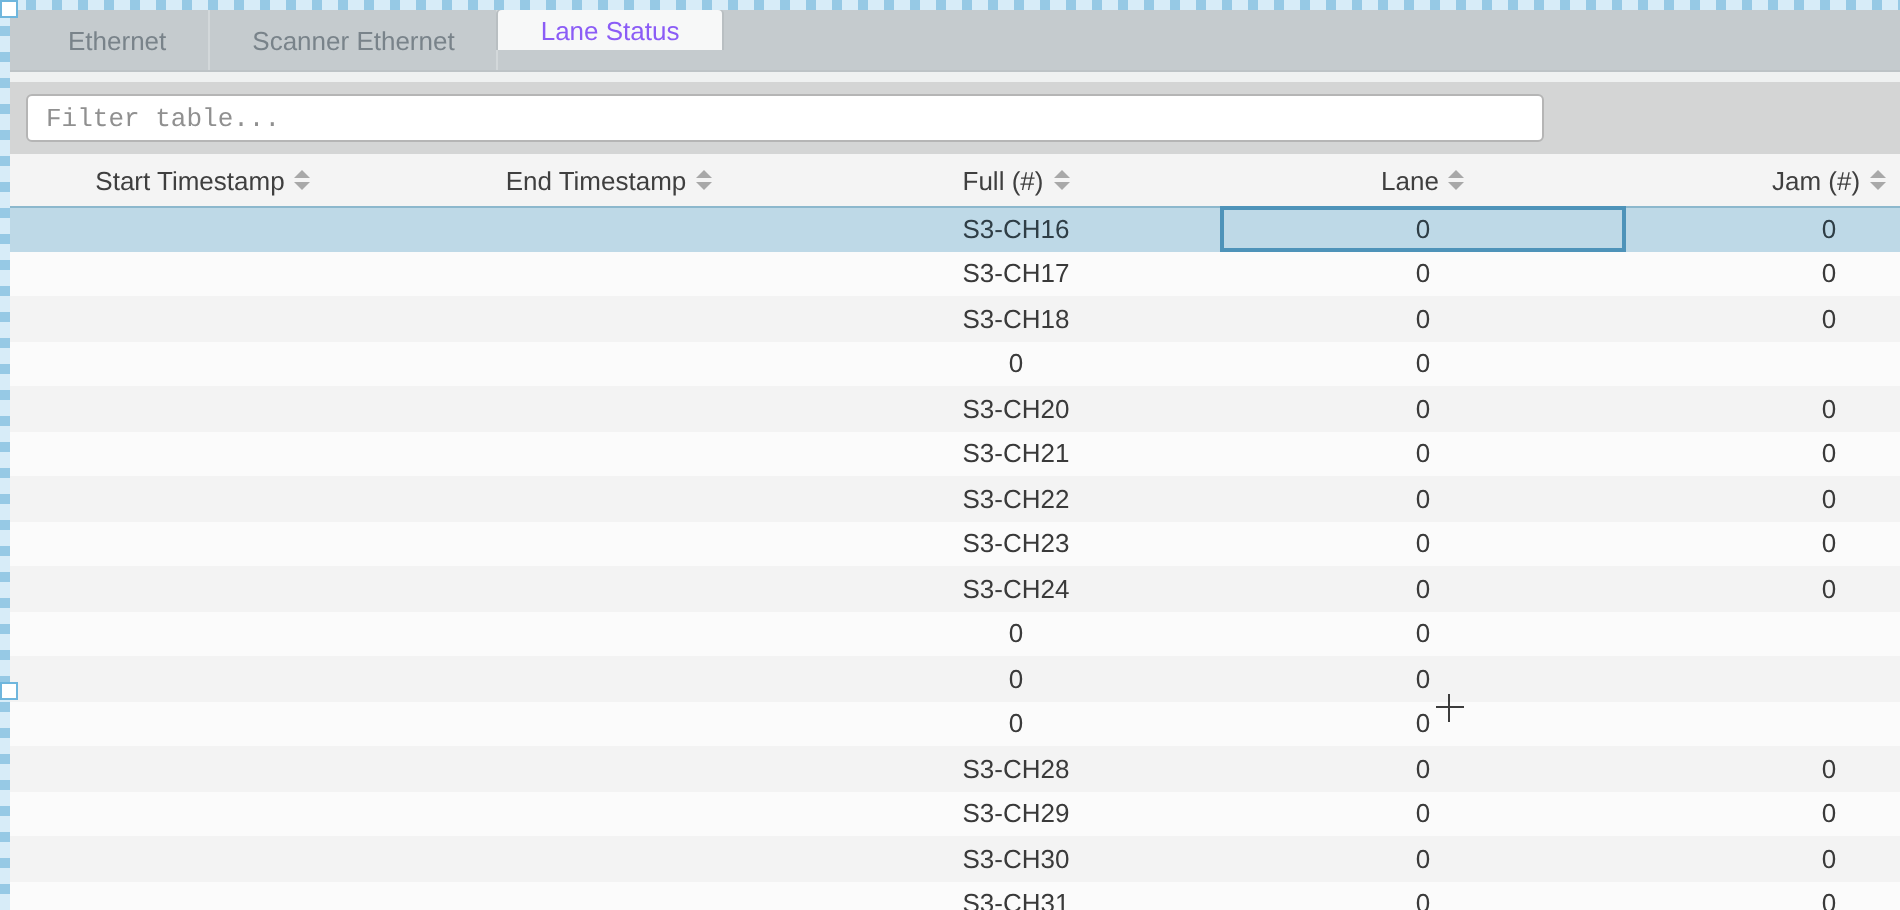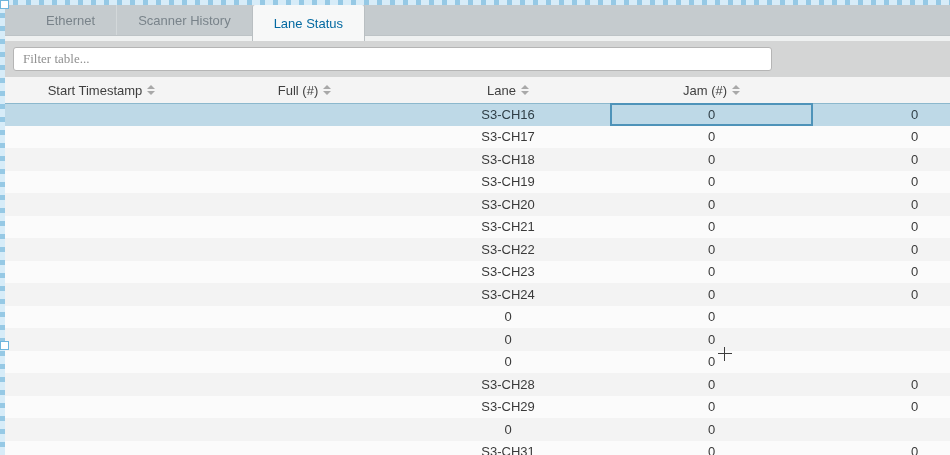--- a/index.html
+++ b/index.html
@@ -10,34 +10,34 @@
     background: #ffffff;
     font-family: "Liberation Sans", sans-serif;
   }
 
   
   .tabbar {
     position: absolute; left: 5px; top: 5px; right: 0; height: 31px;
     background: #c5cbce;
     border-bottom: 1px solid #bdc3c6;
     display: flex; align-items: stretch;
-    padding-left: 20px;
+    padding-left: 8px;
     z-index: 2;
   }
   .tab {
     display: flex; align-items: center;
     padding: 0 21px;
     font-size: 13px; color: #79838a;
     cursor: pointer;
     border-right: 1px solid #d3d8da;
   }
   .tab.active {
     background: #f7f8f8;
-    color: #0369a1;
-    height: 36px;
+    color: #8b5cf6;
+    height: 20px;
     border-right: none;
     border-radius: 2px 2px 0 0;
     box-shadow: 1px 0 0 #b9bfc2, -1px 0 0 #b9bfc2;
     z-index: 3;
   }
 
   
   .band {
     position: absolute; left: 0; top: 36px; width: 950px; height: 5px;
     background: #eff1f1;
@@ -46,21 +46,21 @@
   
   .filterbar {
     position: absolute; left: 0; top: 41px; width: 950px; height: 36px;
     background: #d4d5d5;
   }
   .filter-input {
     position: absolute; left: 13px; top: 6px;
     width: 759px; height: 24px;
     border: 1px solid #b5b5b5; border-radius: 3px;
     background: #ffffff;
-    font-family: Liberation Serif, serif;
+    font-family: Liberation Mono, monospace;
     font-size: 13px; color: #444444;
     padding: 0 9px;
     outline: none;
   }
   .filter-input::placeholder { color: #909090; }
 
   
   .thead {
     position: absolute; left: 0; top: 77px; width: 1016px; height: 26px;
     background: #f4f4f4;
@@ -115,39 +115,46 @@
   
   .crosshair { position: absolute; left: 718px; top: 347px; width: 14px; height: 14px; z-index: 9; pointer-events: none; }
   .crosshair .h { position: absolute; left: 0; top: 6px; width: 14px; height: 1px; background: #3c3c3c; }
   .crosshair .v { position: absolute; left: 6px; top: 0; width: 1px; height: 14px; background: #3c3c3c; }
 </style>
 </head>
 <body>
 
 <div class="tabbar">
   <div class="tab">Ethernet</div>
-  <div class="tab">Scanner History</div>
+  <div class="tab">Scanner Ethernet</div>
   <div class="tab active">Lane Status</div>
 </div>
 
 <div class="band"></div>
 
 <div class="filterbar">
   <input class="filter-input" type="text" placeholder="Filter table..." style="">
 </div>
 
 <div class="thead">
     <div class="hcell">
       <span>Start Timestamp</span>
       <span class="sort">
         <i class="up"></i>
         <i class="down"></i>
       </span>
     </div>
     <div class="hcell">
+      <span>End Timestamp</span>
+      <span class="sort">
+        <i class="up"></i>
+        <i class="down"></i>
+      </span>
+    </div>
+    <div class="hcell">
       <span>Full (#)</span>
       <span class="sort">
         <i class="up"></i>
         <i class="down"></i>
       </span>
     </div>
     <div class="hcell">
       <span>Lane</span>
       <span class="sort">
         <i class="up"></i>
@@ -181,21 +188,20 @@
     <div class="trow dark">
       <div class="tcell"></div>
       <div class="tcell"></div>
       <div class="tcell">S3-CH18</div>
       <div class="tcell">0</div>
       <div class="tcell">0</div>
     </div>
     <div class="trow light">
       <div class="tcell"></div>
       <div class="tcell"></div>
-      <div class="tcell">S3-CH19</div>
       <div class="tcell">0</div>
       <div class="tcell">0</div>
     </div>
     <div class="trow dark">
       <div class="tcell"></div>
       <div class="tcell"></div>
       <div class="tcell">S3-CH20</div>
       <div class="tcell">0</div>
       <div class="tcell">0</div>
     </div>
@@ -255,20 +261,21 @@
     <div class="trow light">
       <div class="tcell"></div>
       <div class="tcell"></div>
       <div class="tcell">S3-CH29</div>
       <div class="tcell">0</div>
       <div class="tcell">0</div>
     </div>
     <div class="trow dark">
       <div class="tcell"></div>
       <div class="tcell"></div>
+      <div class="tcell">S3-CH30</div>
       <div class="tcell">0</div>
       <div class="tcell">0</div>
     </div>
     <div class="trow light">
       <div class="tcell"></div>
       <div class="tcell"></div>
       <div class="tcell">S3-CH31</div>
       <div class="tcell">0</div>
       <div class="tcell">0</div>
     </div>

